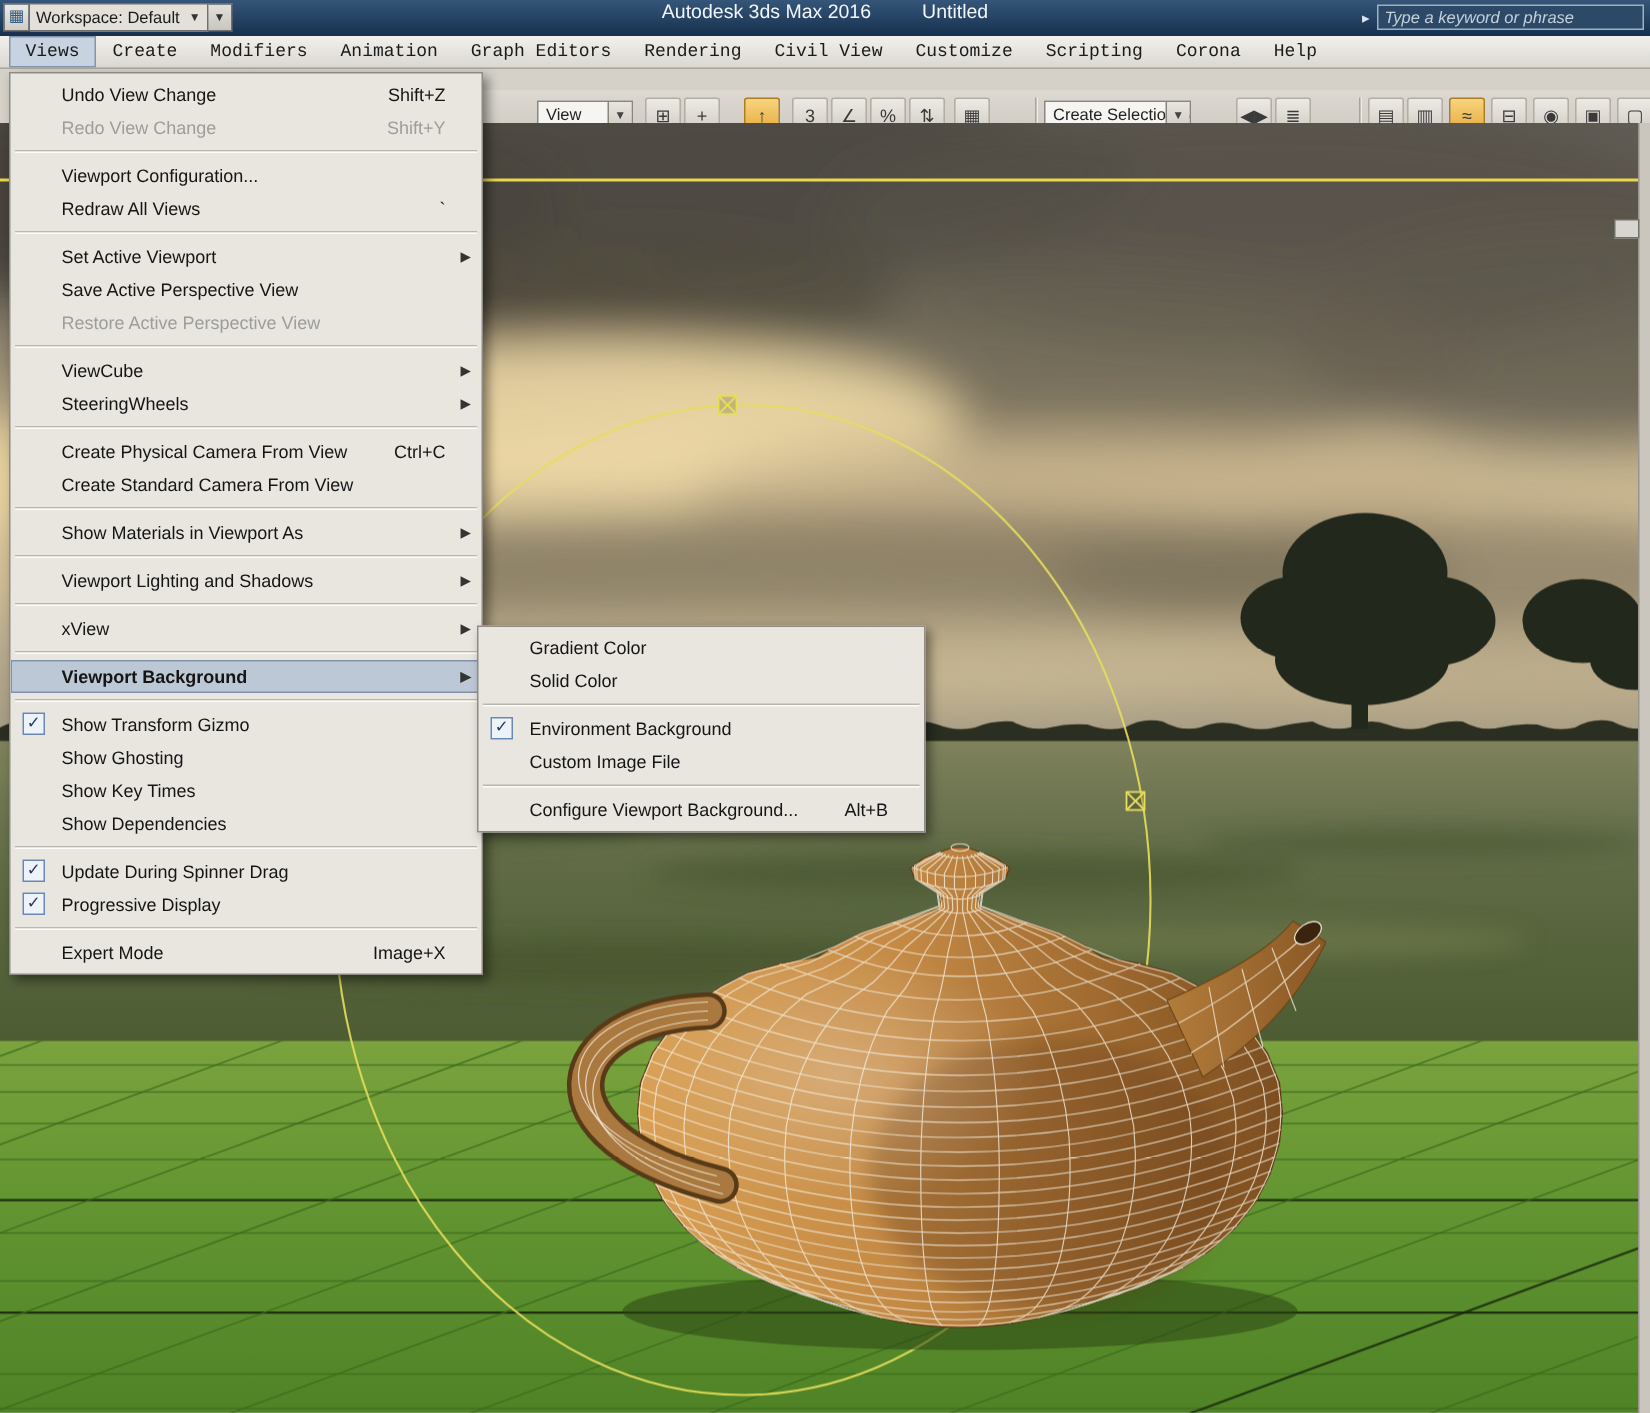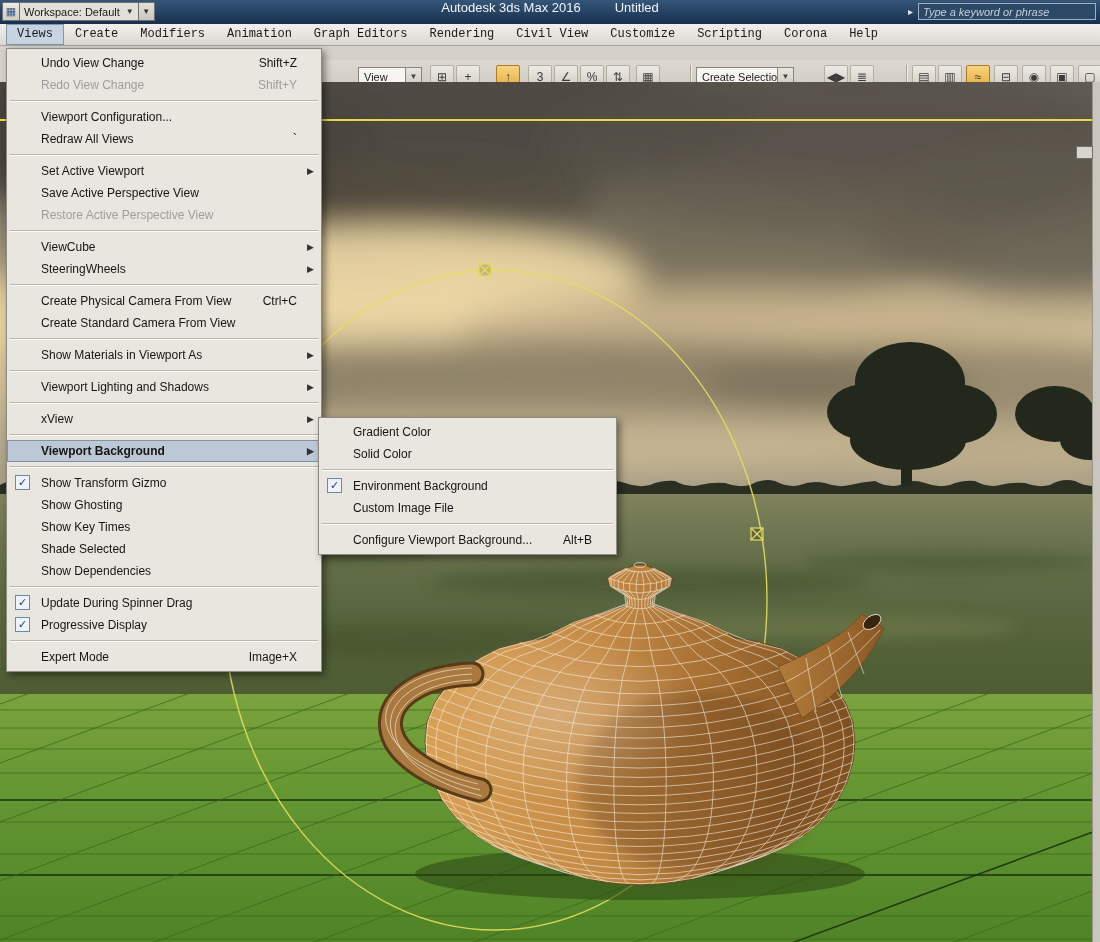--- a/index.html
+++ b/index.html
@@ -368,21 +368,20 @@
     <div class="sep"></div>
     <div class="row"><span>Viewport Lighting and Shadows</span><span class="arr">▶</span></div>
     <div class="sep"></div>
     <div class="row"><span>xView</span><span class="arr">▶</span></div>
     <div class="sep"></div>
     <div class="row hilite"><span>Viewport Background</span><span class="arr">▶</span></div>
     <div class="sep"></div>
     <div class="row"><span class="chk">✓</span><span>Show Transform Gizmo</span></div>
     <div class="row"><span>Show Ghosting</span></div>
     <div class="row"><span>Show Key Times</span></div>
-    <div class="row"><span>Shade Selected</span></div>
     <div class="row"><span>Show Dependencies</span></div>
     <div class="sep"></div>
     <div class="row"><span class="chk">✓</span><span>Update During Spinner Drag</span></div>
     <div class="row"><span class="chk">✓</span><span>Progressive Display</span></div>
     <div class="sep"></div>
     <div class="row"><span>Expert Mode</span><span class="sc">Image+X</span></div>
   </div>
 <div id="vb-submenu" class="menu">
     <div class="row"><span>Gradient Color</span></div>
     <div class="row"><span>Solid Color</span></div>

